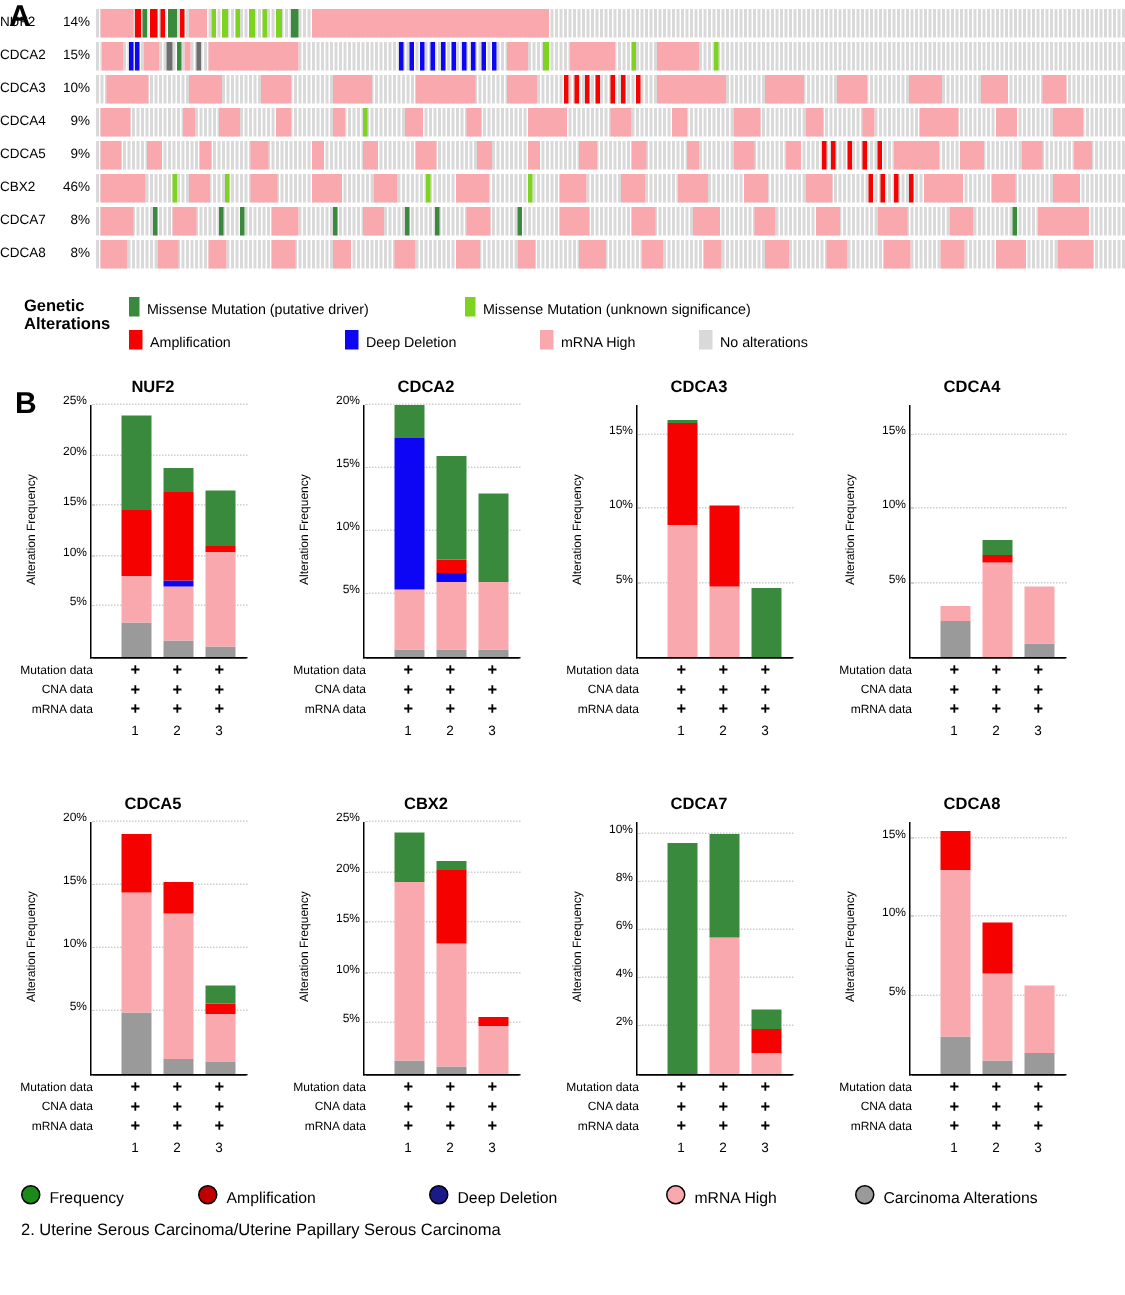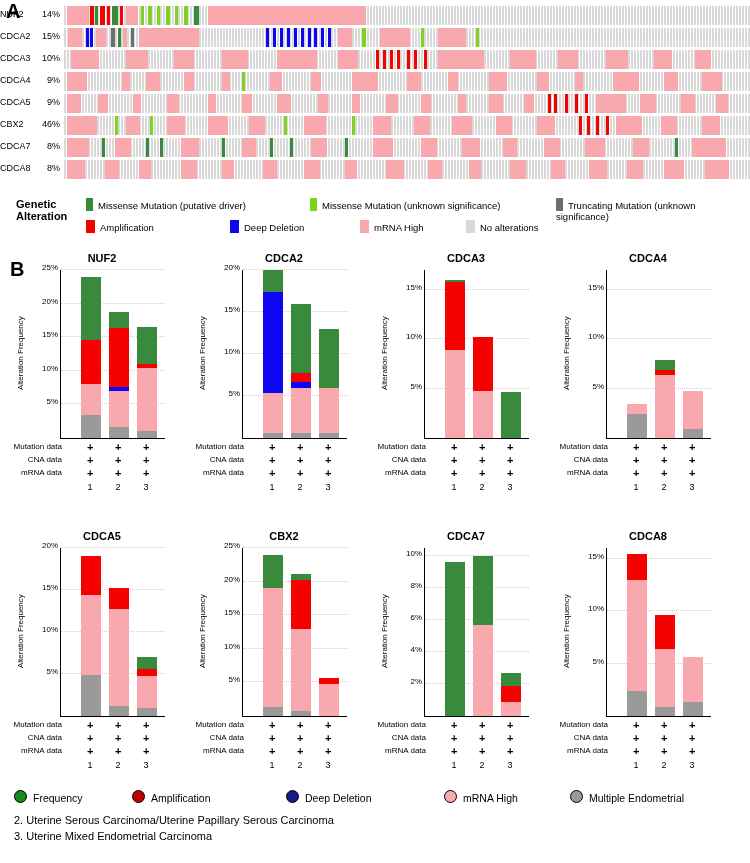--- a/index.html
+++ b/index.html
@@ -2096,30 +2096,27 @@
           <div class="cellbox mrna" style="left: 563px; width: 16px;"></div>
           <div class="cellbox mrna" style="left: 600px; width: 20px;"></div>
           <div class="cellbox mrna" style="left: 641px; width: 24px;"></div>
         </div>
       </div>
     </div>
 
   <div id="legend">
     <div class="gl-title">
       <div>Genetic</div>
-      <div>Alteration</div>
+      <div>Alterations</div>
     </div>
     <div class="lg-item" style="left:78px;top:2px;">
       <span class="lg-swatch" style="background:#3a8a3d"></span><span>Missense Mutation (putative driver)</span>
     </div>
     <div class="lg-item" style="left:302px;top:2px;">
       <span class="lg-swatch" style="background:#7ed321"></span><span>Missense Mutation (unknown significance)</span>
-    </div>
-    <div class="lg-item" style="left:548px;top:2px;">
-      <span class="lg-swatch" style="background:#6e6e6e"></span><span>Truncating Mutation (unknown significance)</span>
     </div>
     <div class="lg-item" style="left:78px;top:24px;">
       <span class="lg-swatch wide" style="background:#f40100"></span><span>Amplification</span>
     </div>
     <div class="lg-item" style="left:222px;top:24px;">
       <span class="lg-swatch wide" style="background:#0c06f5"></span><span>Deep Deletion</span>
     </div>
     <div class="lg-item" style="left:352px;top:24px;">
       <span class="lg-swatch wide" style="background:#f9a8ae"></span><span>mRNA High</span>
     </div>
@@ -2570,19 +2567,18 @@
         <span class="xlab" style="left: 86px;">3</span>
       </div>
     </div>
   </div>
 
 <div id="bottomlegend">
     <div class="bl-item" style="left: 14px;"><span class="bl-dot" style="background:#1a8a1a"></span><span>Frequency</span></div>
     <div class="bl-item" style="left: 132px;"><span class="bl-dot" style="background:#c00000"></span><span>Amplification</span></div>
     <div class="bl-item" style="left: 286px;"><span class="bl-dot" style="background:#1a1a8a"></span><span>Deep Deletion</span></div>
     <div class="bl-item" style="left: 444px;"><span class="bl-dot" style="background:#f9a8ae"></span><span>mRNA High</span></div>
-    <div class="bl-item" style="left: 570px;"><span class="bl-dot" style="background:#9a9a9a"></span><span>Multiple Endometrial</span></div>
+    <div class="bl-item" style="left: 570px;"><span class="bl-dot" style="background:#9a9a9a"></span><span>Carcinoma Alterations</span></div>
   </div>
 
 <div id="footnotes">
     <div>2. Uterine Serous Carcinoma/Uterine Papillary Serous Carcinoma</div>
-    <div>3. Uterine Mixed Endometrial Carcinoma</div>
   </div>
 
 </body></html>

